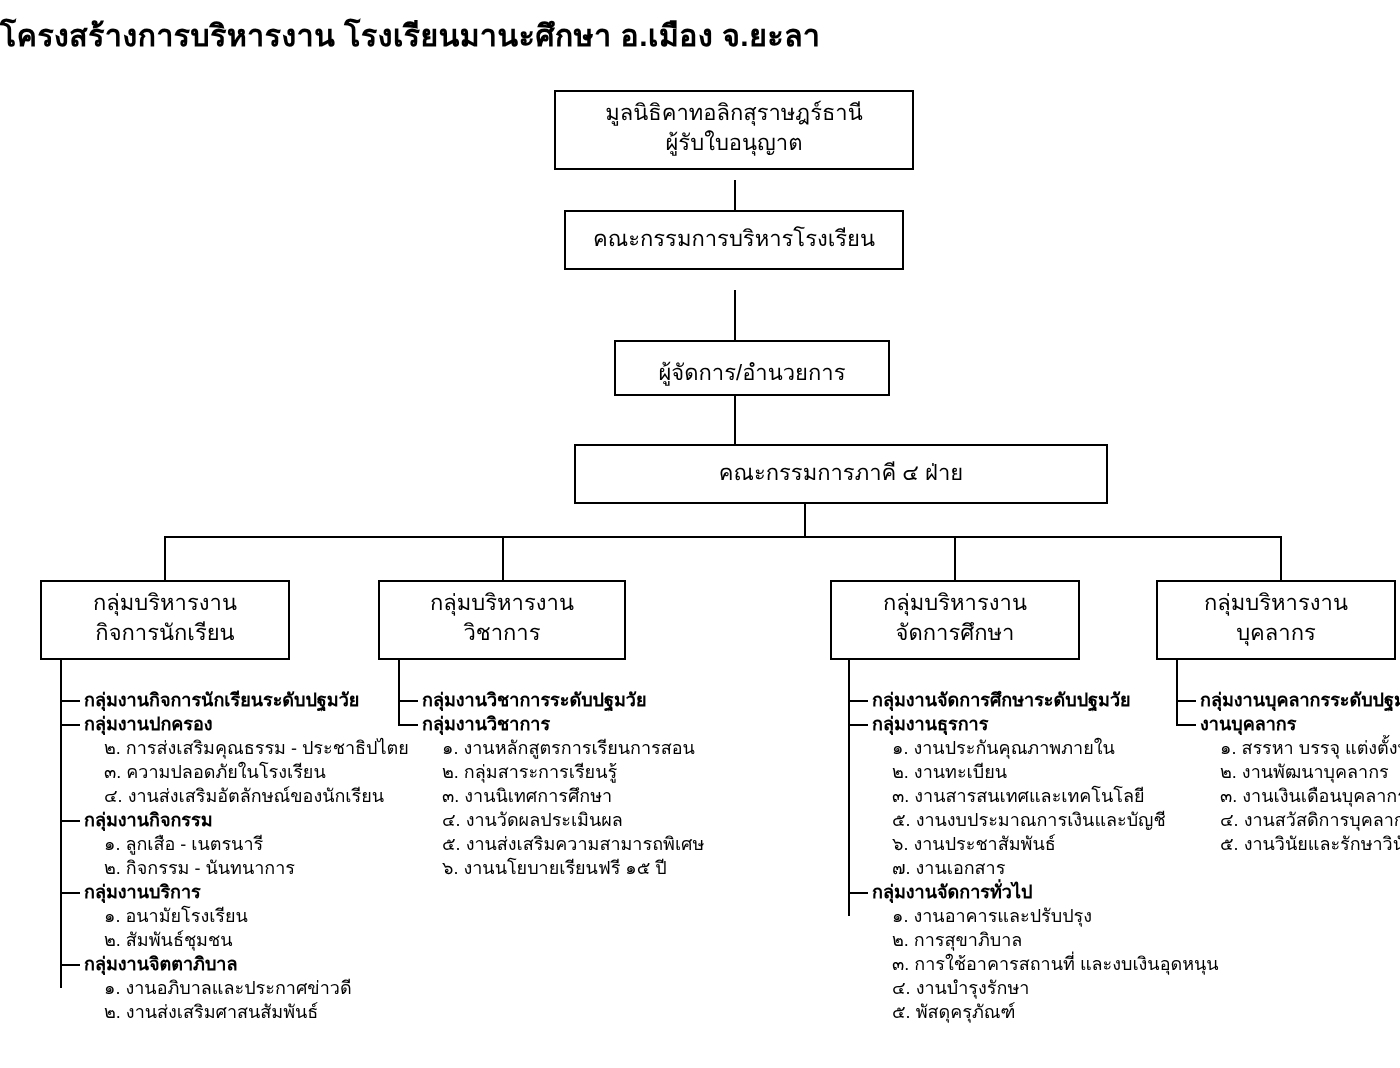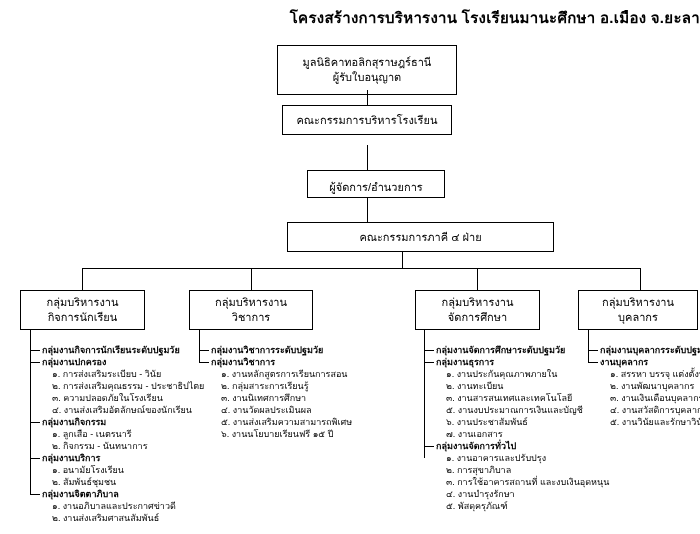--- a/index.html
+++ b/index.html
@@ -1,21 +1,21 @@
 <!DOCTYPE html>
 <html><head>
 <meta charset="utf-8">
 <style>
   html,body{margin:0;padding:0;background:#fff;}
   .stage{
     position:relative;width:700px;height:534px;background:#ffffff;overflow:hidden;
     font-family:"Liberation Sans","DejaVu Sans",sans-serif;color:#000;
   }
   .title{
-    position:absolute;top:6px;left:0;width:100%;text-align:right;
+    position:absolute;top:6px;left:0;width:100%;text-align:left;
     font-weight:bold;font-size:15px;letter-spacing:.3px;
   }
   .box{
     position:absolute;border:1px solid #000;background:#fff;
     display:flex;flex-direction:column;align-items:center;justify-content:center;
     text-align:center;font-size:11px;line-height:1.35;padding:2px 4px;box-sizing:border-box;
   }
   .line{position:absolute;background:#000;}
   .branch-list{
     position:absolute;top:344px;font-size:9px;line-height:12px;white-space:nowrap;
@@ -26,21 +26,21 @@
   }
   .item{padding-left:22px;}
 </style>
 </head>
 <body>
 
 <div class="stage">
 
   <div class="title">โครงสร้างการบริหารงาน  โรงเรียนมานะศึกษา  อ.เมือง  จ.ยะลา</div>
 
-  <div class="box" style="left:277px;top:45px;width:180px;height:50px;">
+  <div class="box" style="left:277px;top:45px;width:180px;height:40px;">
     <div>มูลนิธิคาทอลิกสุราษฎร์ธานี</div>
     <div>ผู้รับใบอนุญาต</div>
   </div>
 
   <div class="line" style="left:367px;top:90px;width:1px;height:25px;"></div>
 
   <div class="box" style="left:282px;top:105px;width:170px;height:30px;">
     <div>คณะกรรมการบริหารโรงเรียน</div>
   </div>
 
@@ -81,21 +81,20 @@
   </div>
 
   <div class="line" style="left:30px;top:330px;width:1px;height:164px;"></div>
   <div class="line" style="left:199px;top:330px;width:1px;height:32px;"></div>
   <div class="line" style="left:424px;top:330px;width:1px;height:128px;"></div>
   <div class="line" style="left:588px;top:330px;width:1px;height:32px;"></div>
 
   <div class="branch-list" style="left:30px;width:165px;">
     <div class="sec-header">กลุ่มงานกิจการนักเรียนระดับปฐมวัย</div>
     <div class="sec-header">กลุ่มงานปกครอง</div>
-    <div class="item">๑. การส่งเสริมระเบียบ - วินัย</div>
     <div class="item">๒. การส่งเสริมคุณธรรม - ประชาธิปไตย</div>
     <div class="item">๓. ความปลอดภัยในโรงเรียน</div>
     <div class="item">๔. งานส่งเสริมอัตลักษณ์ของนักเรียน</div>
     <div class="sec-header">กลุ่มงานกิจกรรม</div>
     <div class="item">๑. ลูกเสือ - เนตรนารี</div>
     <div class="item">๒. กิจกรรม - นันทนาการ</div>
     <div class="sec-header">กลุ่มงานบริการ</div>
     <div class="item">๑. อนามัยโรงเรียน</div>
     <div class="item">๒. สัมพันธ์ชุมชน</div>
     <div class="sec-header">กลุ่มงานจิตตาภิบาล</div>

